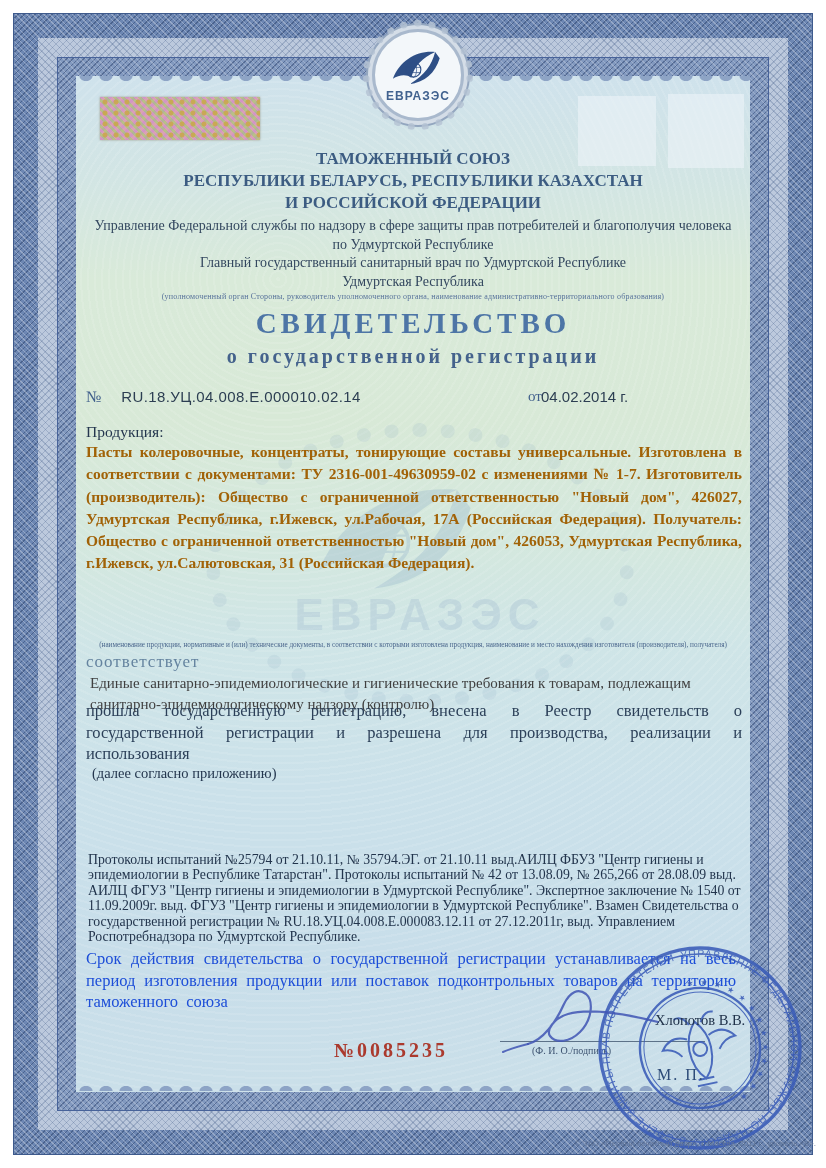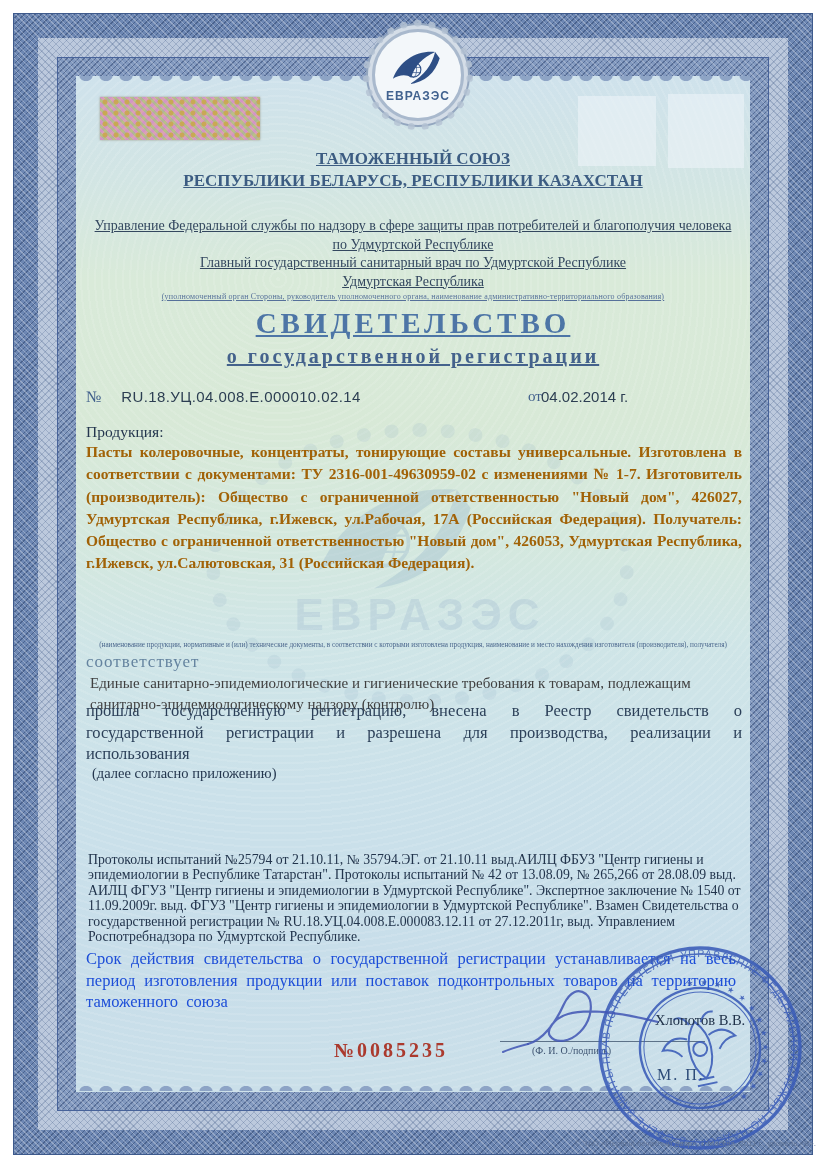--- a/index.html
+++ b/index.html
@@ -100,21 +100,21 @@
     color: #9db8cf; margin-top: -8px;
   }
   .watermark::before {
     content: ""; position: absolute; inset: -55px -40px;
     border-radius: 50%;
     border: 14px dotted rgba(140,170,195,.5);
   }
 
   
   .abs { position: absolute; z-index: 10; }
-  .centered { left: 83px; width: 660px; text-align: center; text-decoration: underline; }
+  .centered { left: 83px; width: 660px; text-align: center; }
   .body-left { left: 86px; width: 656px; }
 
   .union-lines { top: 148px; font-weight: bold; font-size: 17px; line-height: 22px; color: #3c5c82; }
   .agency-lines { top: 217px; font-size: 14px; line-height: 18.5px; color: #33475f; }
   .hdr-caption { top: 292px; font-size: 8px; color: #56719a; letter-spacing: .2px; }
 
   .title-main {
     top: 307px; font-size: 29px; font-weight: bold; letter-spacing: 4px; color: #4d75a6;
   }
   .title-sub {
@@ -222,20 +222,21 @@
       <ellipse cx="35" cy="28" rx="4.2" ry="10" fill="none" stroke="#8fb0c9" stroke-width="1"></ellipse>
       <line x1="25" y1="25" x2="45" y2="25" stroke="#8fb0c9" stroke-width="1"></line>
       <line x1="25" y1="32" x2="45" y2="32" stroke="#8fb0c9" stroke-width="1"></line>
     </svg>
     <div class="wm-text">ЕВРАЗЭС</div>
   </div>
 
   <div class="abs centered union-lines">
     <div>ТАМОЖЕННЫЙ СОЮЗ</div>
     <div>РЕСПУБЛИКИ БЕЛАРУСЬ, РЕСПУБЛИКИ КАЗАХСТАН</div>
+    <div>И РОССИЙСКОЙ ФЕДЕРАЦИИ</div>
   </div>
   <div class="abs centered agency-lines">
     <div>Управление Федеральной службы по надзору в сфере защиты прав потребителей и благополучия человека</div>
     <div>по Удмуртской Республике</div>
     <div>Главный государственный санитарный врач по Удмуртской Республике</div>
     <div>Удмуртская Республика</div>
   </div>
   <div class="abs centered hdr-caption">(уполномоченный орган Стороны, руководитель уполномоченного органа, наименование административно-территориального образования)</div>
 
   <div class="abs centered title-main">СВИДЕТЕЛЬСТВО</div>

